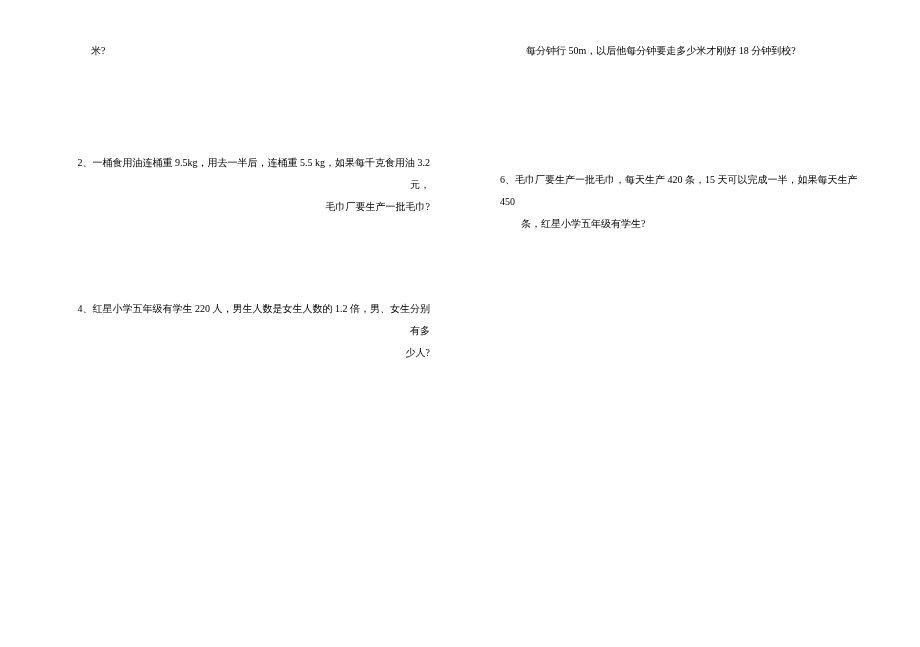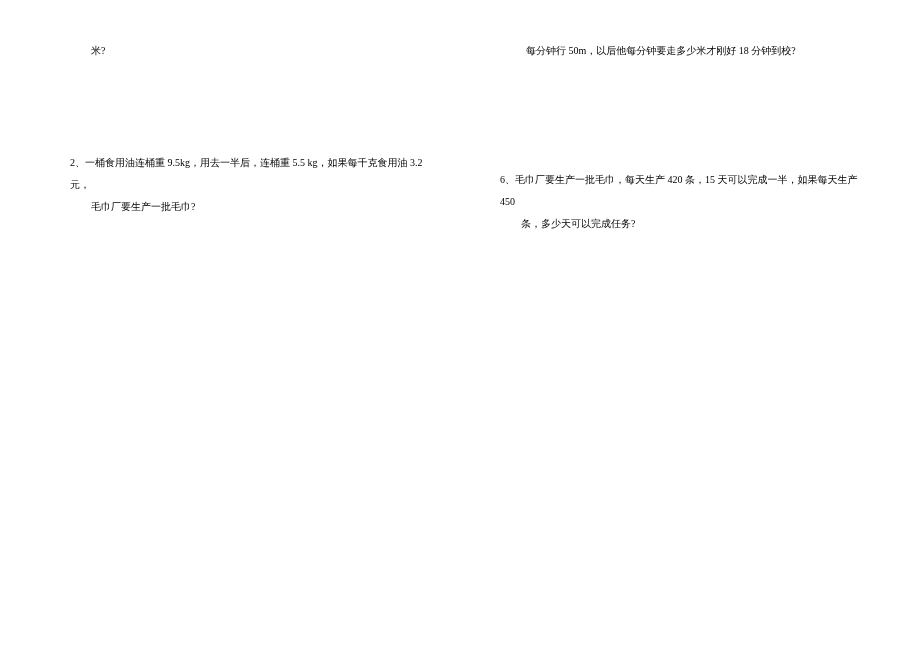--- a/index.html
+++ b/index.html
@@ -34,20 +34,21 @@
       padding-left: 30px;
       padding-right: 60px;
     }
     .question-fragment {
       margin-bottom: 90px;
       line-height: 2.2;
     }
     .question {
       margin-bottom: 80px;
       line-height: 2.2;
+      text-align: right;
     }
     .question-q5-top {
       position: absolute;
       top: 40px;
       left: 56px;
       right: 60px;
       line-height: 2.2;
     }
     .question-q6 {
       position: absolute;
@@ -76,29 +77,33 @@
     <div class="question-fragment">
       <span class="indent-line">米?</span>
     </div>
 
     <div class="question">
       <span class="q-label">2、</span><span class="q-text">一桶食用油连桶重 9.5kg，用去一半后，连桶重 5.5 kg，如果每千克食用油 3.2 元，</span>
       <span class="indent-line">毛巾厂要生产一批毛巾?</span>
     </div>
 
 
+    <div class="question">
+      <span class="q-label">4、</span><span class="q-text">红星小学五年级有学生 220 人，男生人数是女生人数的 1.2 倍，男、女生分别有多</span>
+      <span class="indent-line">少人?</span>
+    </div>
 
 
   </div>
 
   <div class="column column-right">
 
     <div class="question-q5-top">
       <span>每分钟行 50m，以后他每分钟要走多少米才刚好 18 分钟到校?</span>
     </div>
 
     <div class="question-q6">
       <span class="q-label">6、</span><span class="q-text">毛巾厂要生产一批毛巾，每天生产 420 条，15 天可以完成一半，如果每天生产 450</span>
-      <span class="indent-line">条，多少天可以完成任务?</span>
+      <span class="indent-line">条，红星小学五年级有学生?</span>
     </div>
 
   </div>
 </div>
 
 </body></html>

